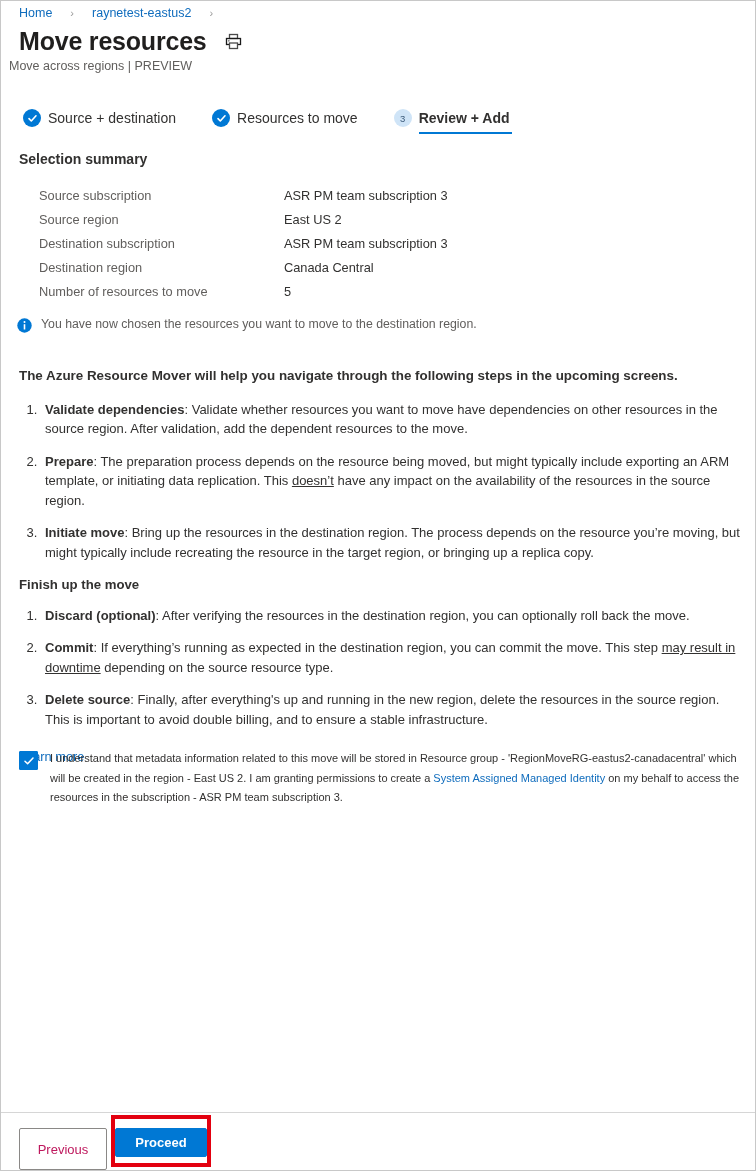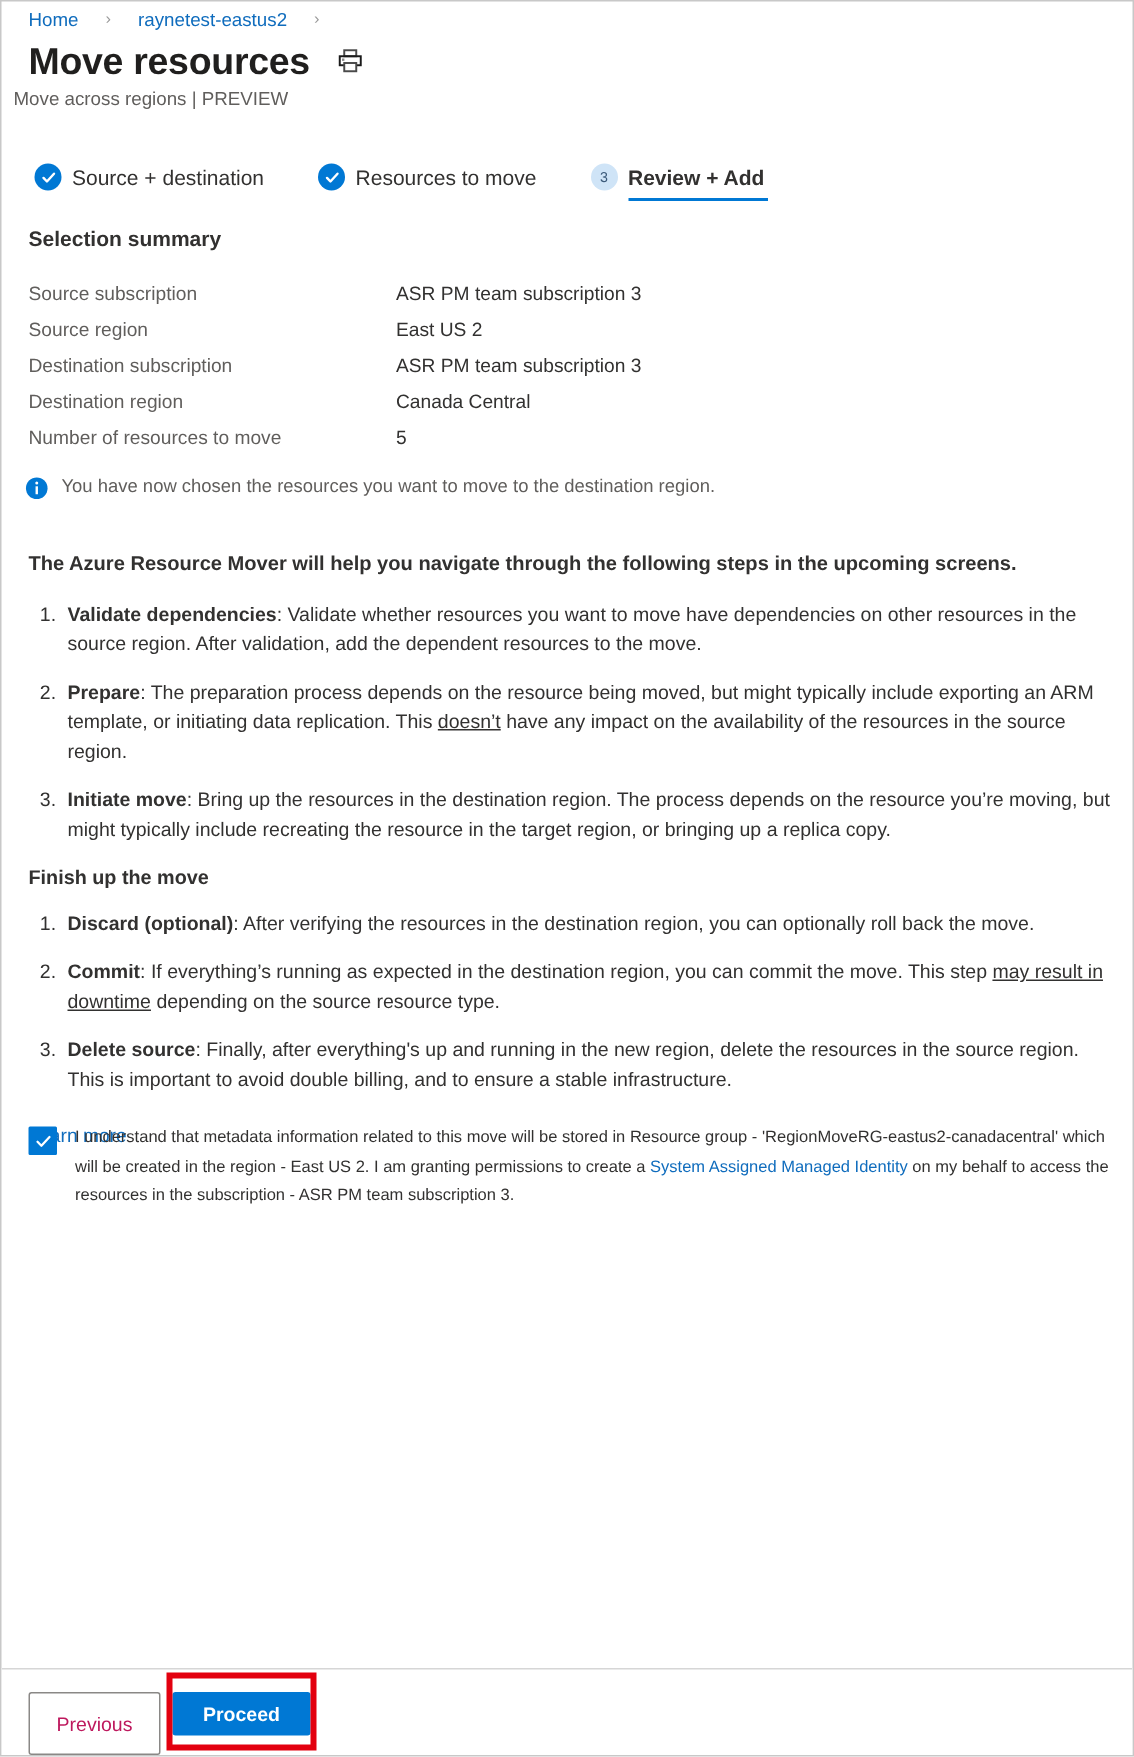--- a/index.html
+++ b/index.html
@@ -138,20 +138,21 @@
   .summary-row {
     display: flex;
     height: 24px;
     align-items: center;
     font-size: 12.8px;
   }
   .summary-label {
     width: 245px;
     color: #605e5c;
     flex: none;
+    margin-left: 20px;
   }
   .summary-value { color: #323130; }
 
   
   .info-banner {
     position: absolute;
     left: 16px;
     top: 316px;
     display: flex;
     align-items: flex-start;

